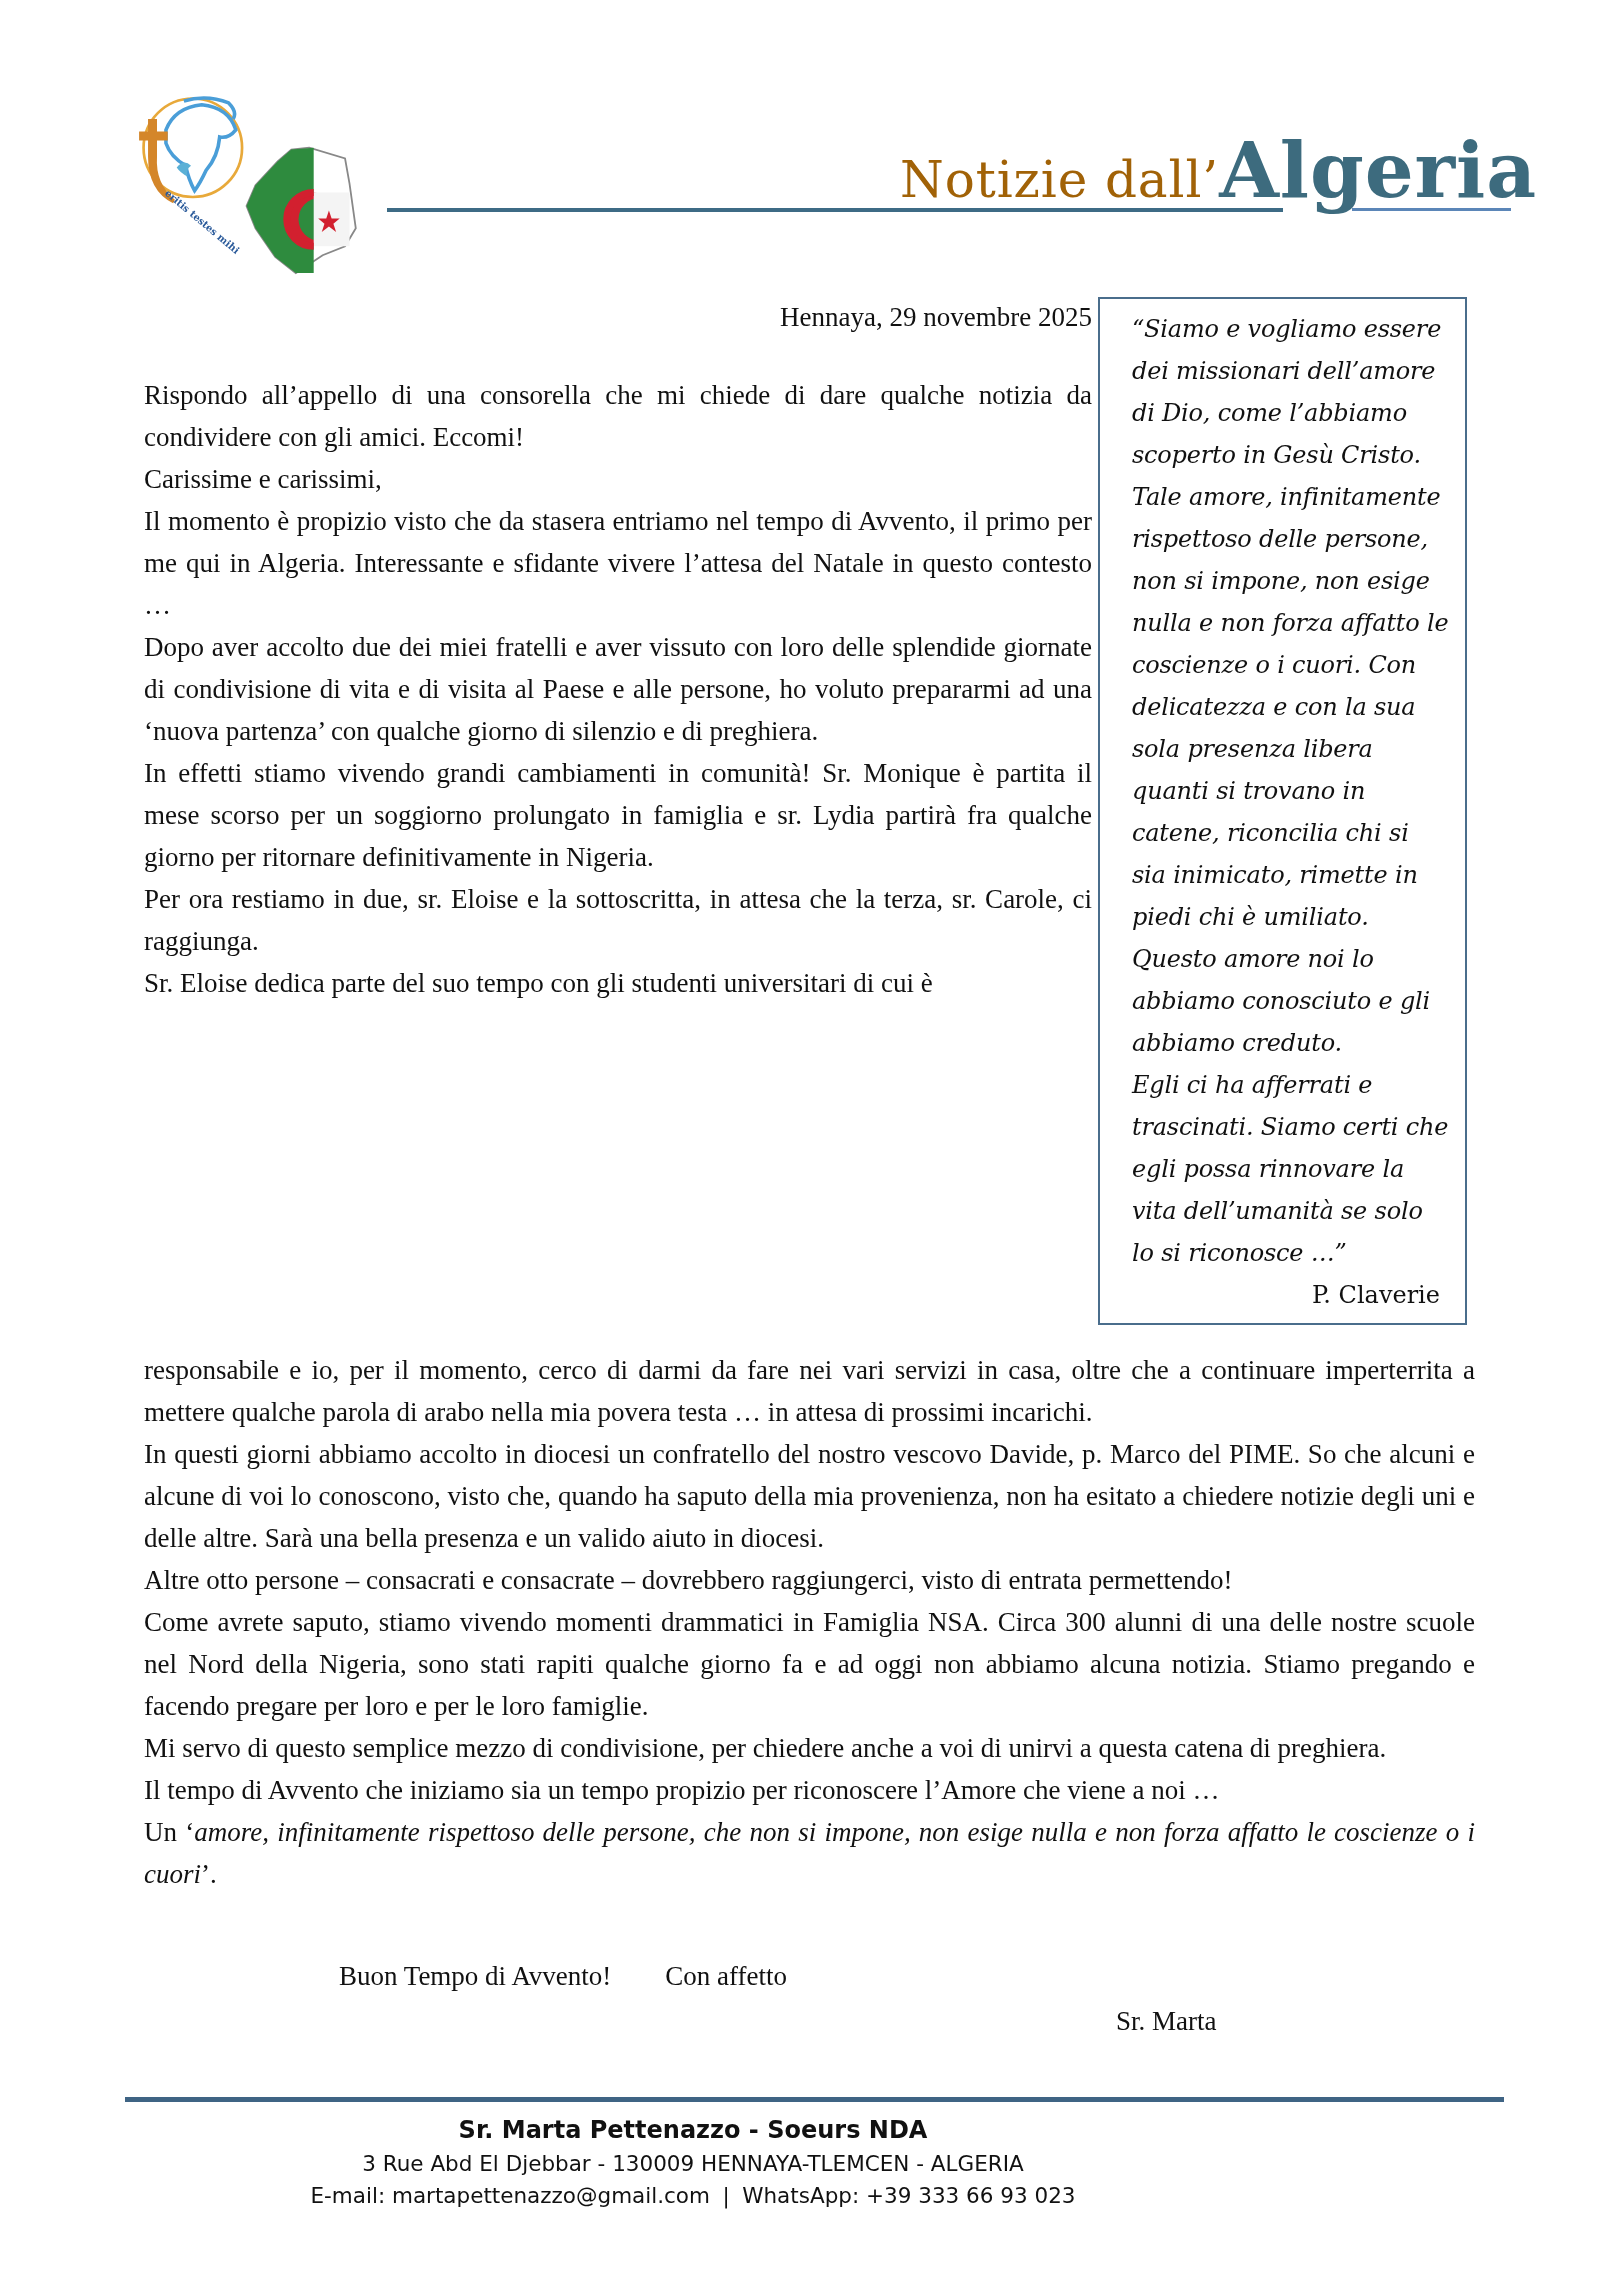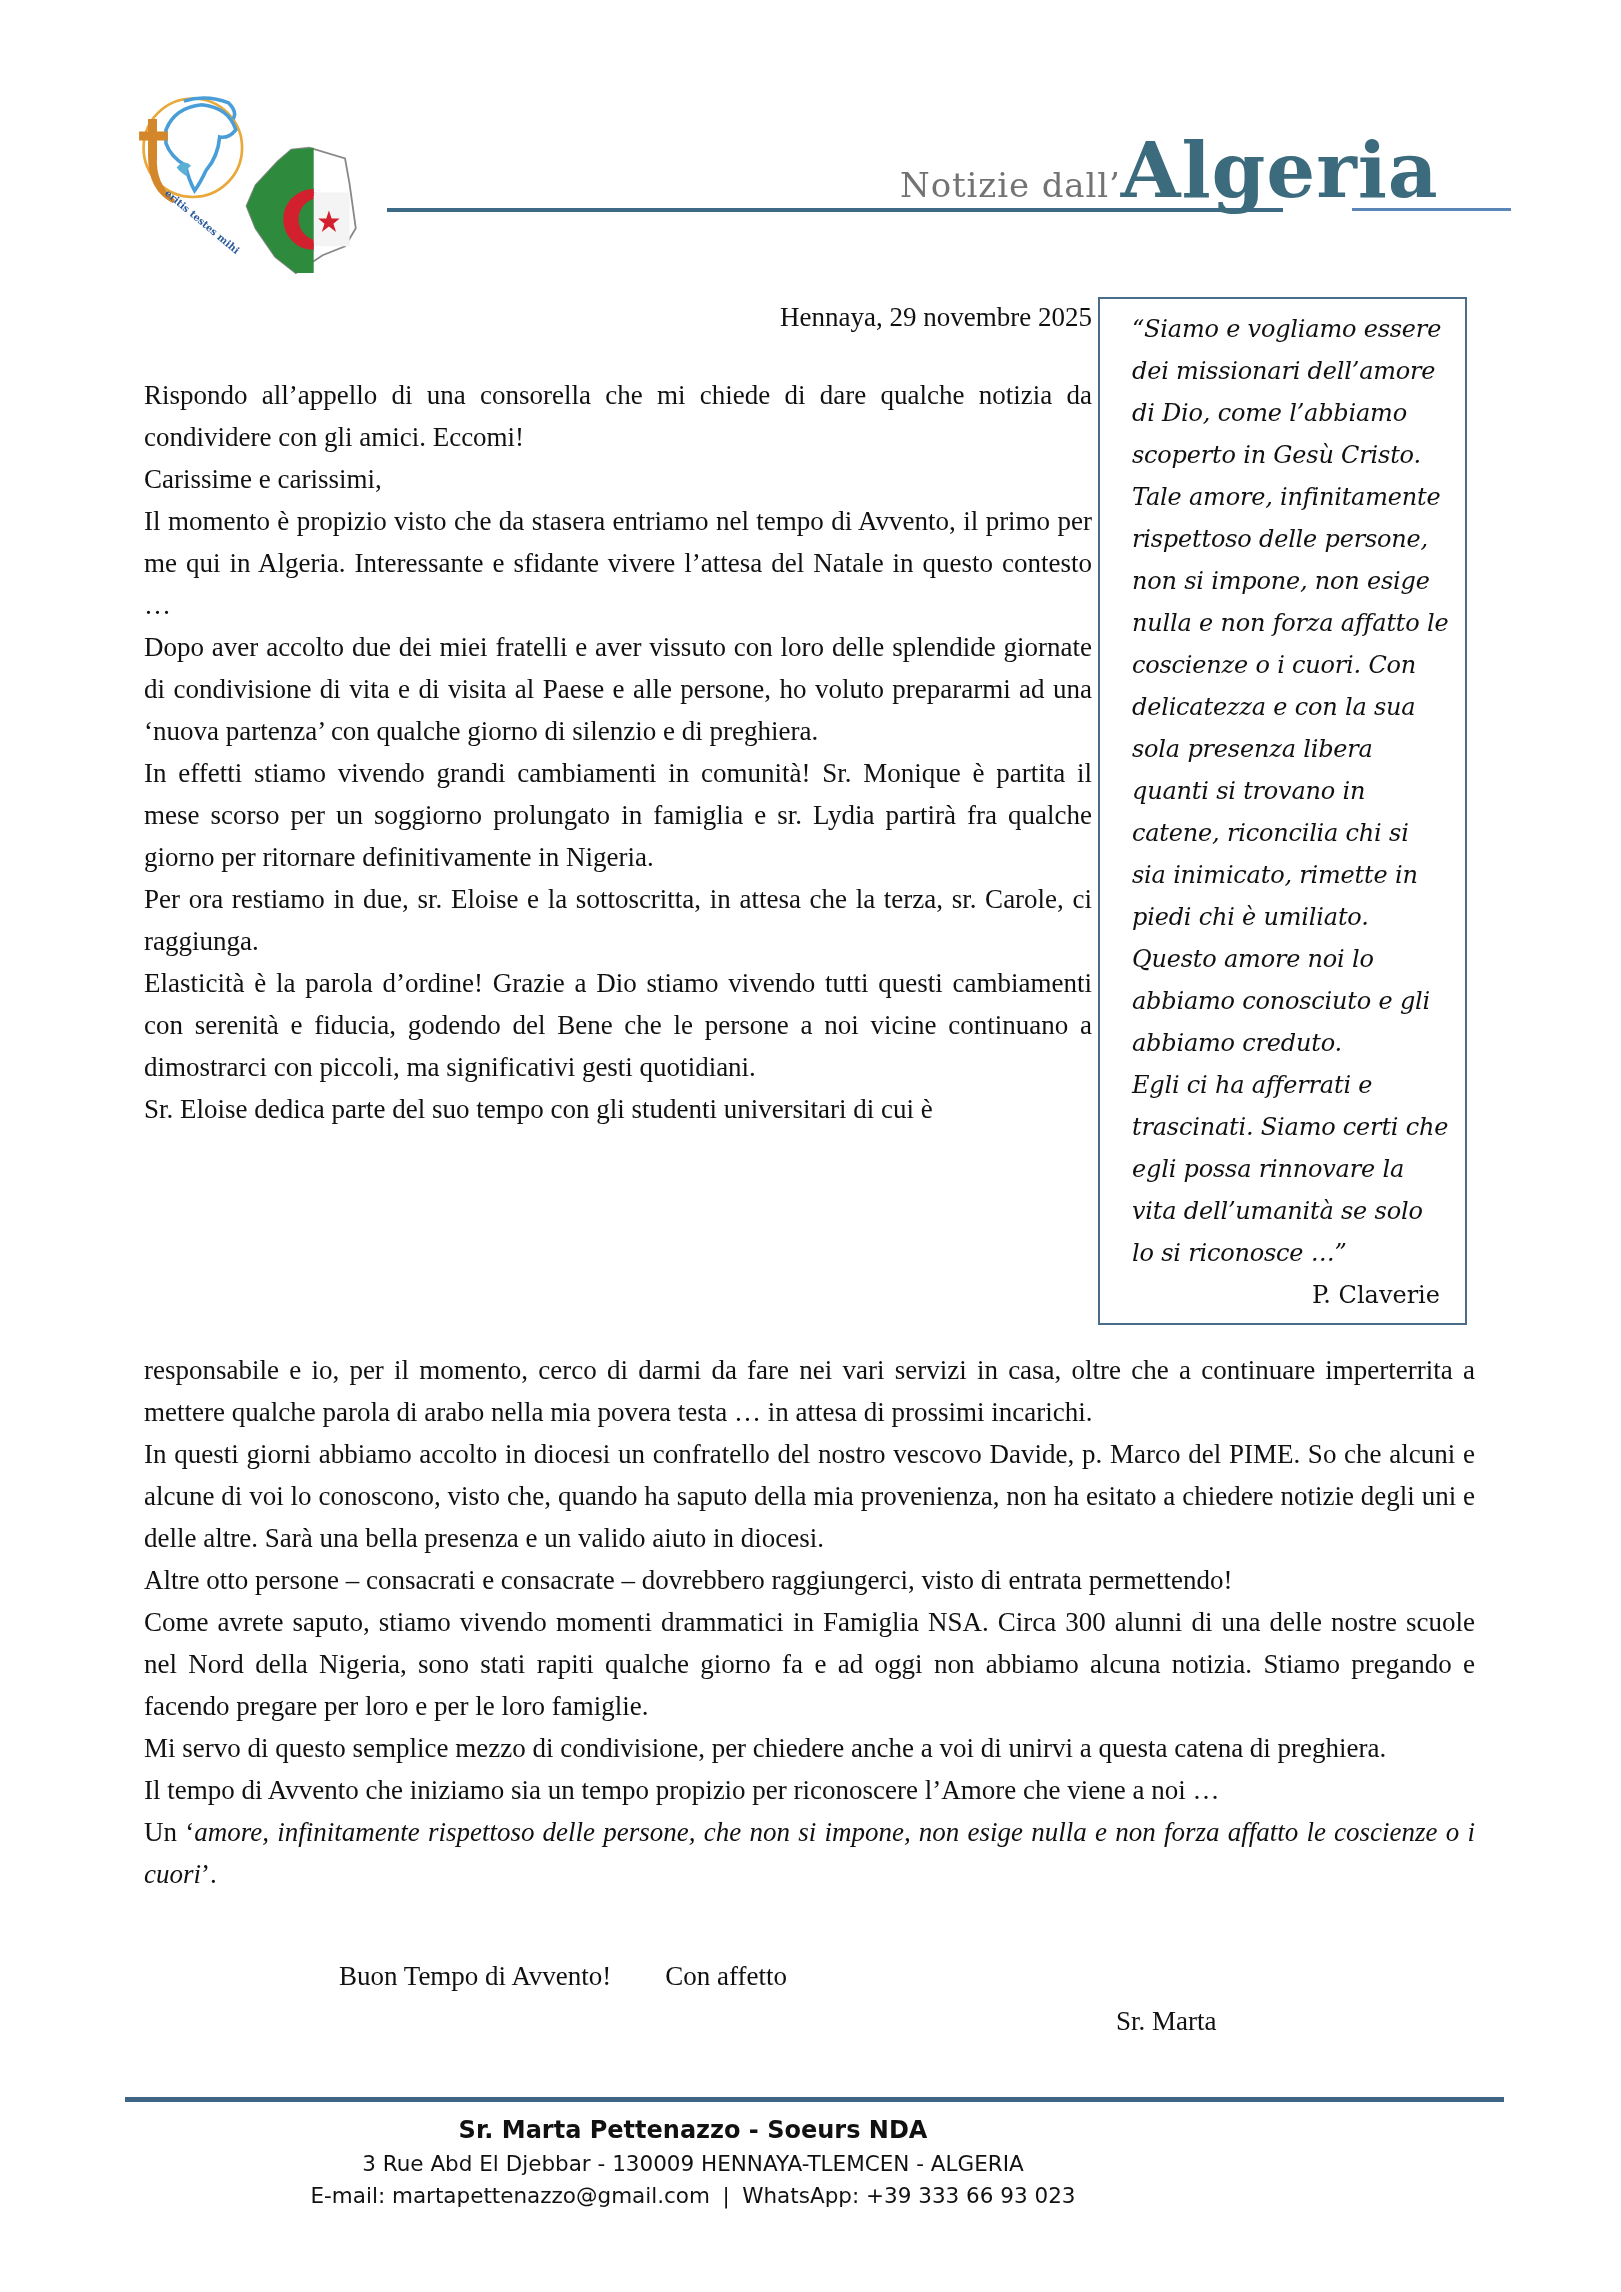--- a/index.html
+++ b/index.html
@@ -3,21 +3,21 @@
 <meta charset="utf-8">
 <style>
   html, body { margin: 0; padding: 0; background: #ffffff; }
   body { width: 1621px; height: 2293px; position: relative; overflow: hidden; font-family: "Liberation Serif", serif; color: #111; }
 
   
   .logo { position: absolute; left: 121px; top: 94px; width: 269px; height: 197px; }
   .header-line-left { position: absolute; left: 387px; top: 208px; width: 896px; height: 3.6px; background: #3d6b85; }
   .header-line-right { position: absolute; left: 1352px; top: 208px; width: 159px; height: 2.7px; background: #5b86b8; }
   .masthead { position: absolute; left: 900px; top: 125px; white-space: nowrap; font-family: "DejaVu Serif", serif; }
-  .masthead .prefix { font-size: 34px; color: #737373; letter-spacing: 0.9px; font-weight: normal; }
+  .masthead .prefix { font-size: 50px; color: #a16207; letter-spacing: 0.9px; font-weight: normal; }
   .masthead .country { font-size: 77px; color: #3d6b7e; font-weight: bold; letter-spacing: 0.9px; }
 
   
   .col-left { position: absolute; left: 144px; top: 296px; width: 948px; font-size: 27px; line-height: 42px; text-align: justify; }
   .col-left p { margin: 0; }
   .date { text-align: right; margin-bottom: 36px !important; }
   .last-line { text-align: left; text-align-last: left; }
 
   
   .quote-box { position: absolute; left: 1098px; top: 297px; width: 369px; height: 1028px; border: 2.7px solid #4a6d8c; box-sizing: border-box; padding: 9px 16px 0 32px; }
@@ -75,21 +75,20 @@
 </div>
 
 <div class="col-left">
   <p class="date">Hennaya, 29 novembre 2025</p>
   <p>Rispondo all’appello di una consorella che mi chiede di dare qualche notizia da condividere con gli amici. Eccomi!</p>
   <p>Carissime e carissimi,</p>
   <p>Il momento è propizio visto che da stasera entriamo nel tempo di Avvento, il primo per me qui in Algeria. Interessante e sfidante vivere l’attesa del Natale in questo contesto …</p>
   <p>Dopo aver accolto due dei miei fratelli e aver vissuto con loro delle splendide giornate di condivisione di vita e di visita al Paese e alle persone, ho voluto prepararmi ad una ‘nuova partenza’ con qualche giorno di silenzio e di preghiera.</p>
   <p>In effetti stiamo vivendo grandi cambiamenti in comunità! Sr. Monique è partita il mese scorso per un soggiorno prolungato in famiglia e sr. Lydia partirà fra qualche giorno per ritornare definitivamente in Nigeria.</p>
   <p>Per ora restiamo in due, sr. Eloise e la sottoscritta, in attesa che la terza, sr. Carole, ci raggiunga.</p>
-  <p>Elasticità è la parola d’ordine! Grazie a Dio stiamo vivendo tutti questi cambiamenti con serenità e fiducia, godendo del Bene che le persone a noi vicine continuano a dimostrarci con piccoli, ma significativi gesti quotidiani.</p>
   <p class="last-line">Sr. Eloise dedica parte del suo tempo con gli studenti universitari di cui è</p>
 </div>
 
 <div class="quote-box">
   <p class="quote-text">“Siamo e vogliamo essere dei missionari dell’amore di Dio, come l’abbiamo scoperto in Gesù Cristo. Tale amore, infinitamente rispettoso delle persone, non si impone, non esige nulla e non forza affatto le coscienze o i cuori. Con delicatezza e con la sua sola presenza libera quanti si trovano in catene, riconcilia chi si sia inimicato, rimette in piedi chi è umiliato. Questo amore noi lo abbiamo conosciuto e gli abbiamo creduto.
 Egli ci ha afferrati e trascinati. Siamo certi che egli possa rinnovare la vita dell’umanità se solo lo si riconosce …”</p>
   <div class="quote-author">P. Claverie</div>
 </div>
 
 <div class="col-full">

